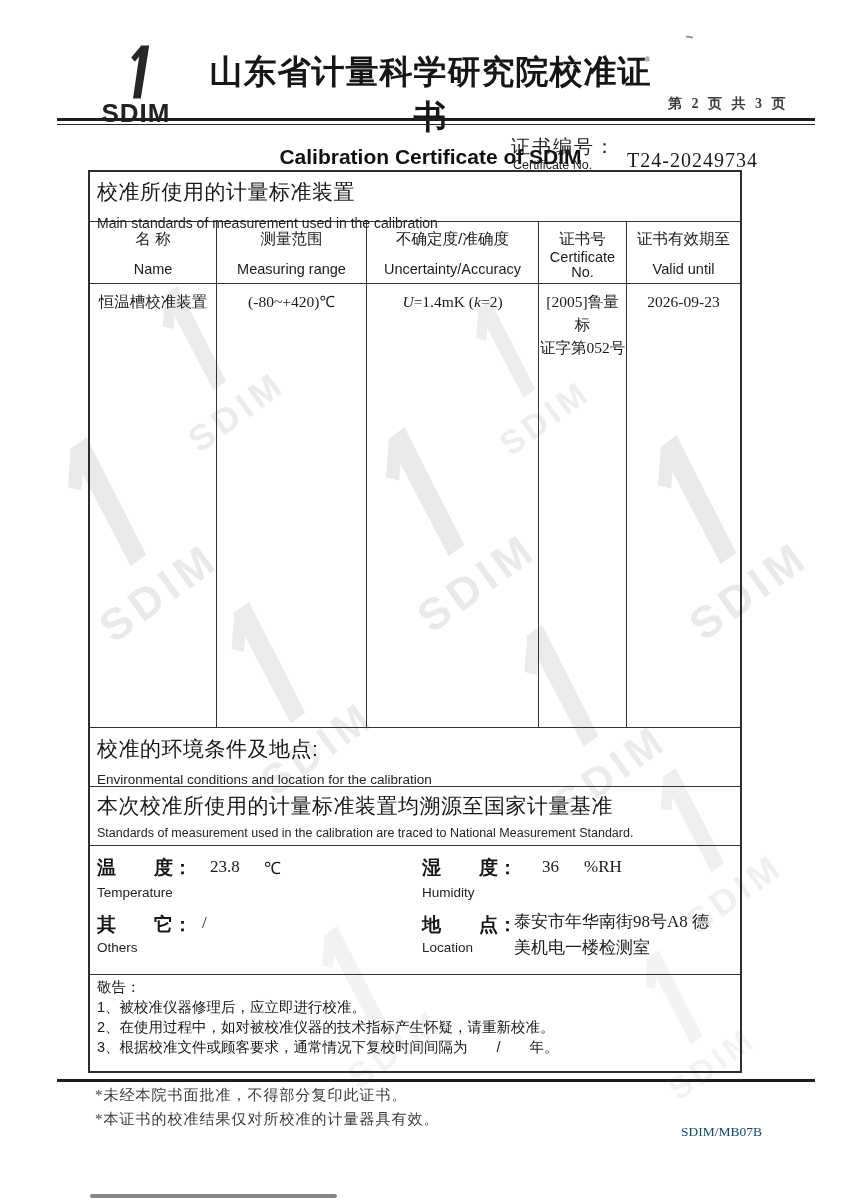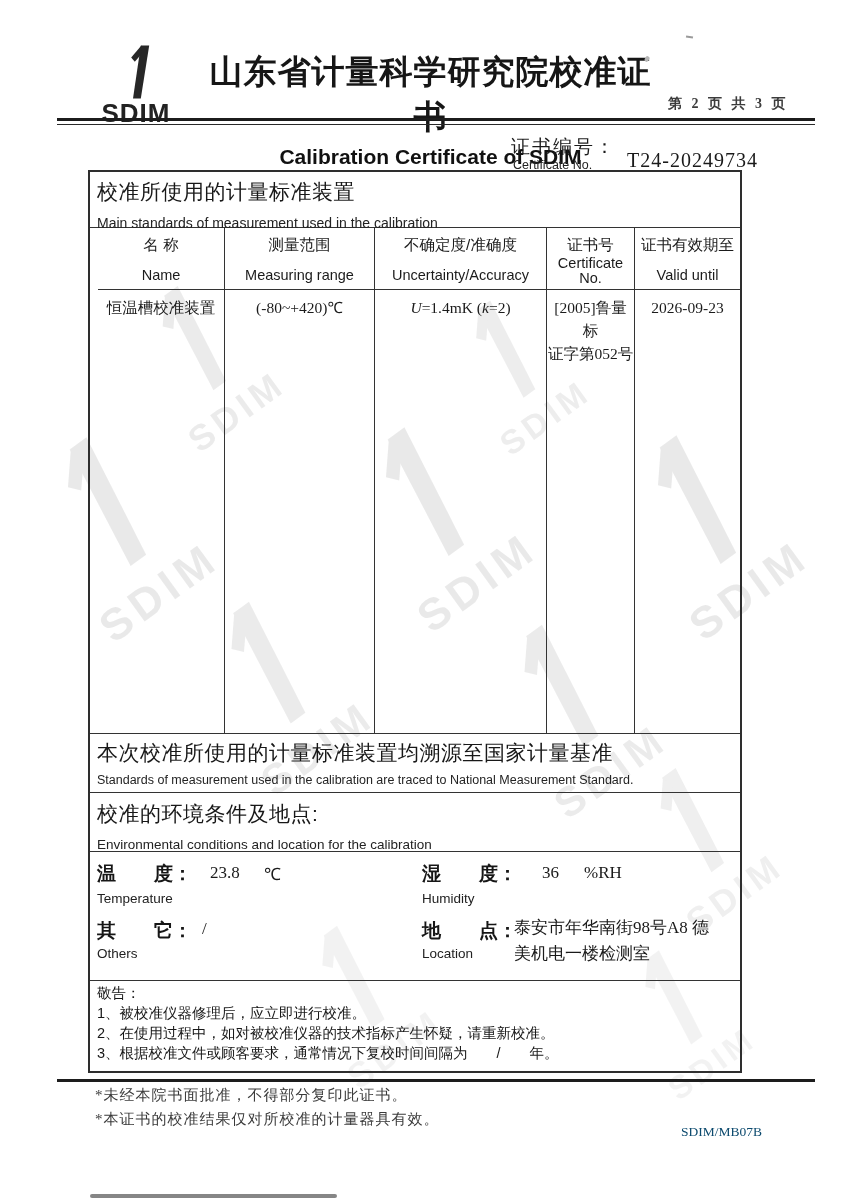--- a/index.html
+++ b/index.html
@@ -24,24 +24,24 @@
   .rule-thin  { position:absolute; left:57px; top:124px; width:758px; height:1px; background:#2a2a2a; }
   .certno-cn { position:absolute; left:511px; top:134px; font-size:19px; letter-spacing:2px; color:#1a1a1a; }
   .certno-val { position:absolute; left:627px; top:134px; font-size:20px; color:#1a1a1a; letter-spacing:1px;margin-top:15px; }
   .certno-en { position:absolute; left:513px; top:158px; font-family:"Liberation Sans", sans-serif; font-size:12.5px; color:#222; }
   
   .mainbox { position:absolute; left:88px; top:170px; width:654px; height:903px; border:2px solid #2e2e2e; background:transparent; }
   .sec { position:relative; border-bottom:1px solid #333; }
   .sec:last-child { border-bottom:none; }
   .cn-sec-title { font-family:"Liberation Sans", sans-serif; font-size:21px; color:#181818; letter-spacing:0.5px; }
   .en-sub { font-family:"Liberation Sans", sans-serif; font-size:13px; color:#232323; }
-  .sec-standards { height:56px; padding:6px 0 0 7px; }
+  .sec-standards { height:50px; padding:6px 0 0 7px; }
   .sec-standards .en-sub { margin-top:9px; font-size:14px; }
   
-  .sec-table { height:506px; display:flex;padding-left:8px; }
+  .sec-table { height:506px; display:flex; }
   .tcol { border-right:1px solid #333; display:flex; flex-direction:column; }
   .tcol:last-child { border-right:none; flex:1; }
   .th { height:62px; border-bottom:1px solid #333; text-align:center;
         font-family:"Liberation Sans", sans-serif; font-size:15.5px; color:#1b1b1b;
         display:flex; flex-direction:column; justify-content:space-between; padding:7px 2px 6px 2px; }
   .th .en { font-size:14.5px; line-height:15px; }
   .td { padding-top:6px; text-align:center; font-size:15.5px; color:#1b1b1b; line-height:23px; }
   .c1 { flex:0 0 127px; } .c2 { flex:0 0 150px; } .c3 { flex:0 0 172px; } .c4 { flex:0 0 88px; }
   .ital { font-style:italic; }
   
@@ -196,28 +196,28 @@
       </div>
       <div class="tcol">
         <div class="th">
           <span>证书有效期至</span>
           <span class="en">Valid until</span>
         </div>
         <div class="td">2026-09-23</div>
       </div>
     </div>
 
+    <div class="sec sec-envtitle">
+      <div class="cn-sec-title">校准的环境条件及地点:</div>
+      <div class="en-sub">Environmental conditions and location for the calibration</div>
+    </div>
+
     <div class="sec sec-trace">
       <div class="cn-sec-title">本次校准所使用的计量标准装置均溯源至国家计量基准</div>
       <div class="en-sub">Standards of measurement used in the calibration are traced to National Measurement Standard.</div>
-    </div>
-
-    <div class="sec sec-envtitle">
-      <div class="cn-sec-title">校准的环境条件及地点:</div>
-      <div class="en-sub">Environmental conditions and location for the calibration</div>
     </div>
 
     <div class="sec sec-env">
       <div class="envlab" style="left:7px; top:9px;">温　　度：</div>
       <div class="envval" style="left:120px; top:11px;">23.8</div>
       <div class="envval" style="left:174px; top:10px;">℃</div>
       <div class="envsub" style="left:7px; top:39px;">Temperature</div>
 
       <div class="envlab" style="left:332px; top:9px;">湿　　度：</div>
       <div class="envval" style="left:452px; top:11px;">36</div>

